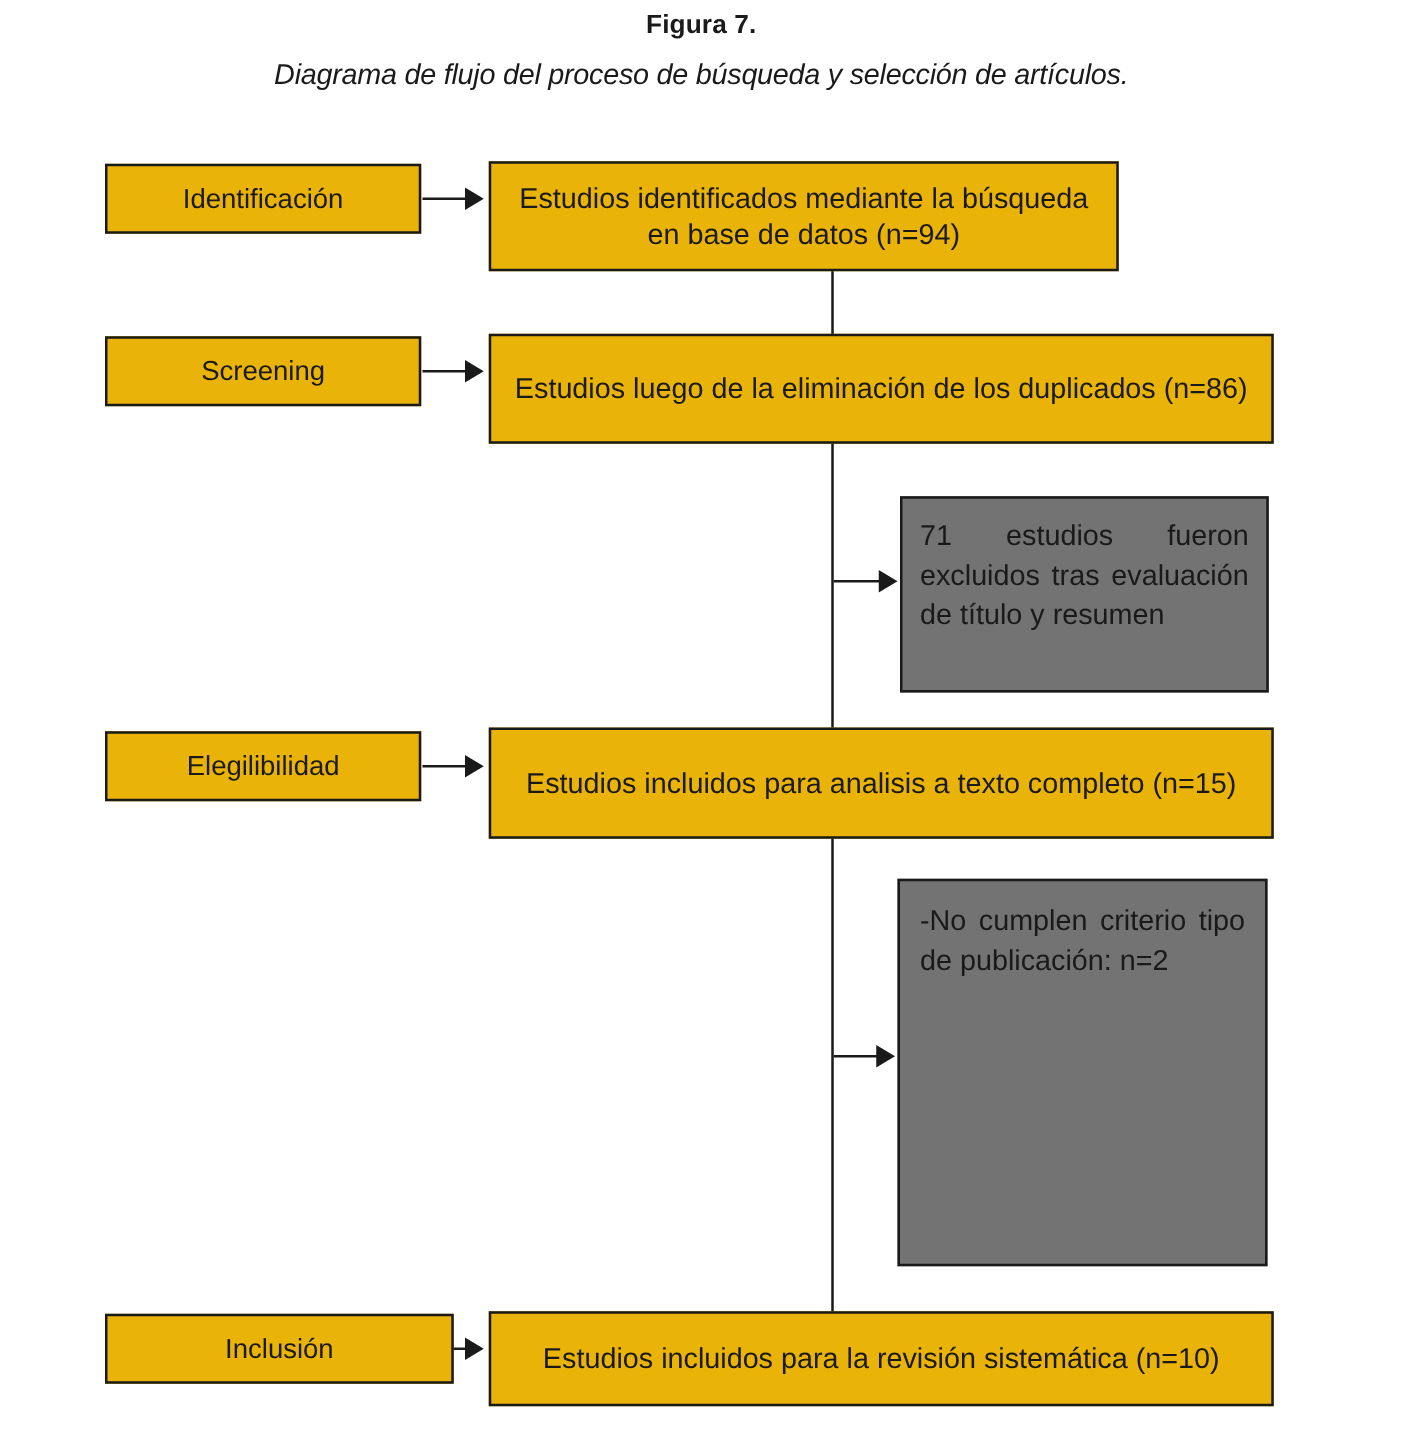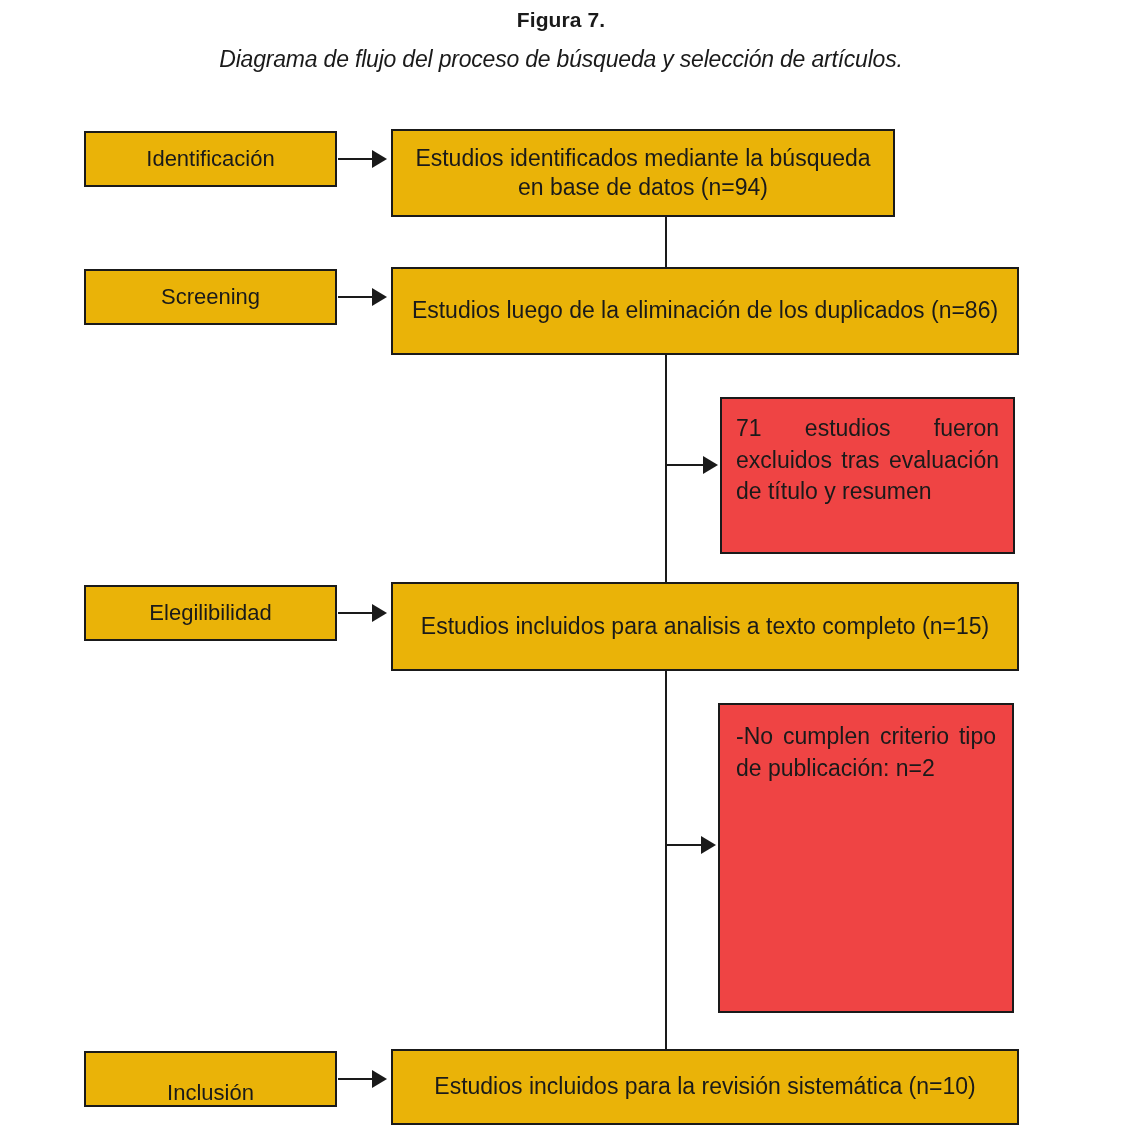--- a/index.html
+++ b/index.html
@@ -62,21 +62,21 @@
   .main-text {
     font-size: 23px;
     line-height: 1.28;
     text-align: center;
     padding: 0 10px;
   }
   .excl-box {
     position: absolute;
     box-sizing: border-box;
     border: 2px solid #1a1a1a;
-    background: #ef4444;
+    background: #737373;
     z-index: 3;
     display: block;
   }
   .excl-text {
     font-size: 23px;
     line-height: 1.38;
     text-align: justify;
     text-align-last: left;
     padding: 0;
     margin: 0;
@@ -139,21 +139,21 @@
 </div>
 
 <div class="box stage-box" style="left:84px; top:269px; width:253px; height:56px;">
   <span class="stage-label">Screening</span>
 </div>
 
 <div class="box stage-box" style="left:84px; top:585px; width:253px; height:56px;">
   <span class="stage-label">Elegilibilidad</span>
 </div>
 
-<div class="box stage-box" style="left:84px; top:1051px; width:253px; height:56px;align-items:flex-end;">
+<div class="box stage-box" style="left:84px; top:1051px; width:279px; height:56px;">
   <span class="stage-label">Inclusión</span>
 </div>
 
 <div class="box main-box" style="left:391px; top:129px; width:504px; height:88px;">
   <span class="main-text">Estudios identificados mediante la búsqueda en base de datos (n=94)</span>
 </div>
 
 <div class="box main-box" style="left:391px; top:267px; width:628px; height:88px;">
   <span class="main-text">Estudios luego de la eliminación de los duplicados (n=86)</span>
 </div>

